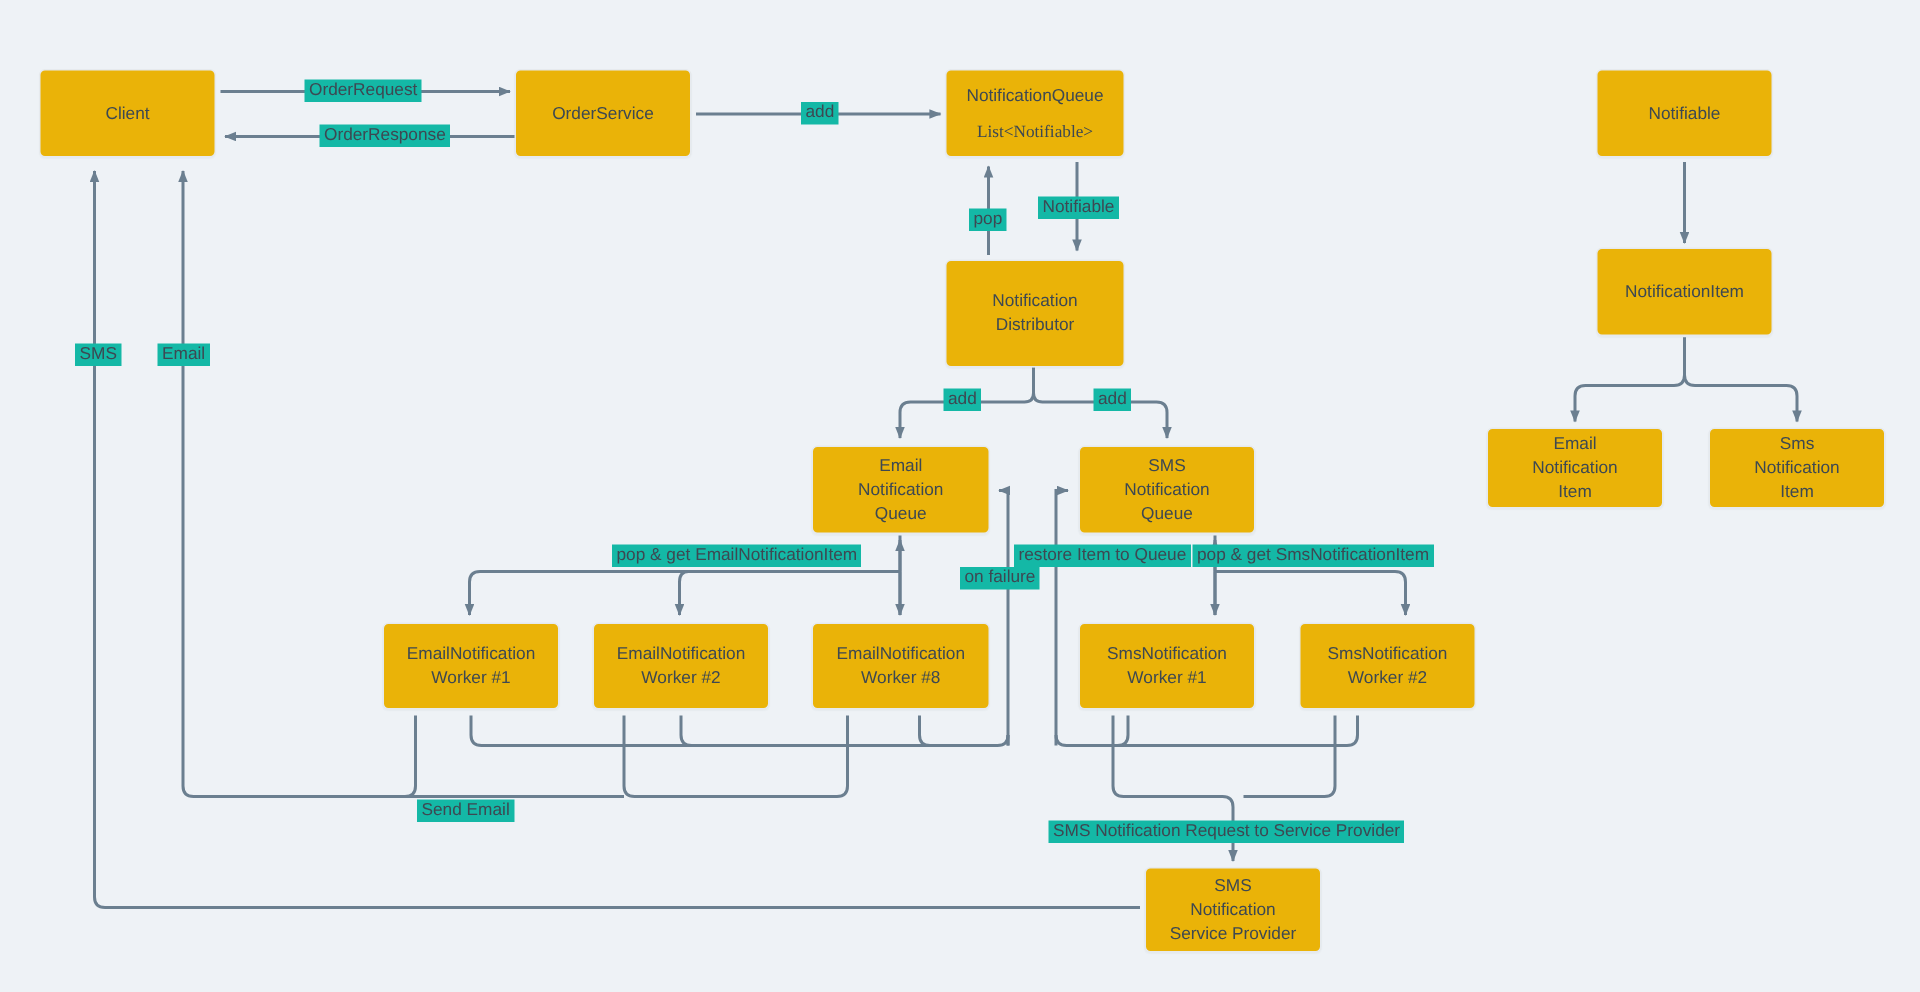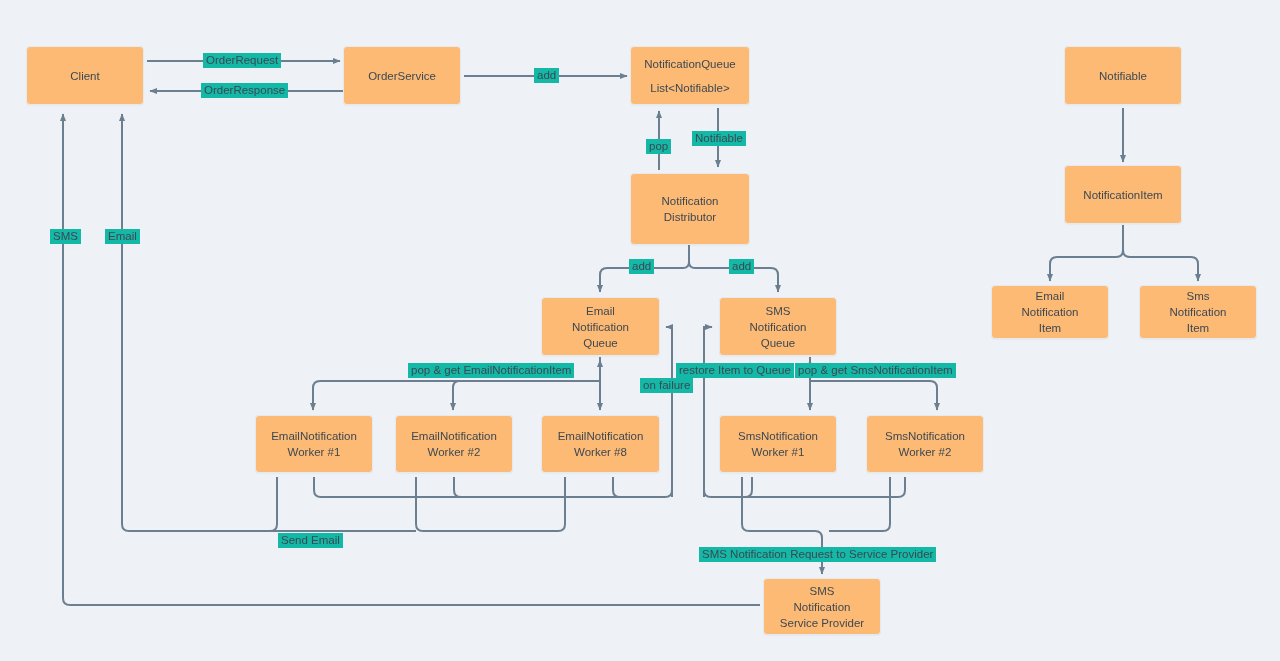--- a/index.html
+++ b/index.html
@@ -7,36 +7,36 @@
     width:1280px;height:661px;
     background:#eef2f6;
     font-family:"Liberation Sans", sans-serif;
     color:#3d4852;
     overflow:hidden;
   }
   #diagram{position:relative;width:1280px;height:661px;}
   svg#wires{position:absolute;left:0;top:0;width:1280px;height:661px;}
   .node{
     position:absolute;
-    background:#fdba74;
+    background:#eab308;
     border:1px solid #e6eaee;
     border-radius:4px;
     box-sizing:border-box;
     display:flex;
     flex-direction:column;
     align-items:center;
     justify-content:center;
     text-align:center;
     font-size:11.5px;
     line-height:16px;
     color:#3d4852;
     box-shadow:0 1px 1px rgba(60,72,88,0.04);
   }
   .node .ln{display:block;white-space:nowrap;}
-  .node.two-line-gap .ln + .ln{margin-top:8px;}
+  .node.two-line-gap .ln + .ln{margin-top:8px;font-family:Liberation Serif, serif;}
   .edge-label{
     position:absolute;
     font-size:11.5px;
     line-height:15px;
     color:#3d4852;
     background:#14b8a6;
     white-space:nowrap;
     padding:0 3px;
     text-align:center;
   }
@@ -179,21 +179,21 @@
     <span class="ln">Item</span>
   </div>
 
   <div class="node" style="left:1139px;top:285px;width:118px;height:54px;">
     <span class="ln">Sms</span>
     <span class="ln">Notification</span>
     <span class="ln">Item</span>
   </div>
 
   <div class="edge-label" style="left:203px;top:53px;">OrderRequest</div>
-  <div class="edge-label" style="left:201px;top:83px;">OrderResponse</div>
+  <div class="edge-label" style="left:213px;top:83px;">OrderResponse</div>
   <div class="edge-label" style="left:534px;top:68px;">add</div>
 
   <div class="edge-label" style="left:646px;top:131px;margin-top:8px;">pop</div>
   <div class="edge-label" style="left:692px;top:131px;">Notifiable</div>
 
   <div class="edge-label" style="left:629px;top:259px;">add</div>
   <div class="edge-label" style="left:729px;top:259px;">add</div>
 
   <div class="edge-label" style="left:408px;top:363px;">pop &amp; get EmailNotificationItem</div>
   <div class="edge-label" style="left:795px;top:363px;">pop &amp; get SmsNotificationItem</div>

